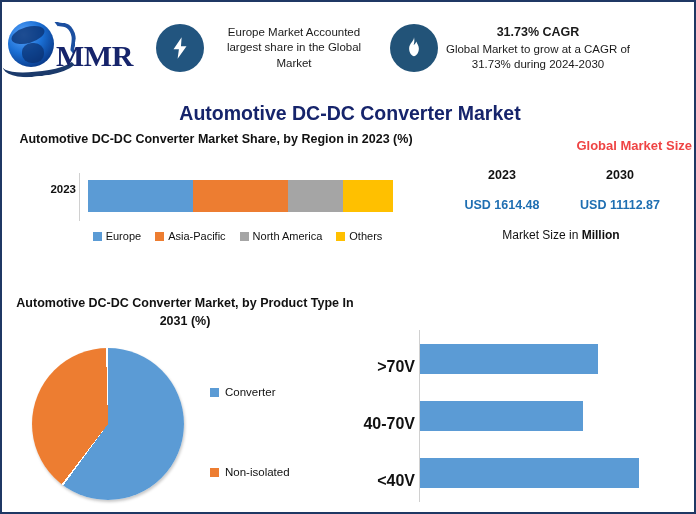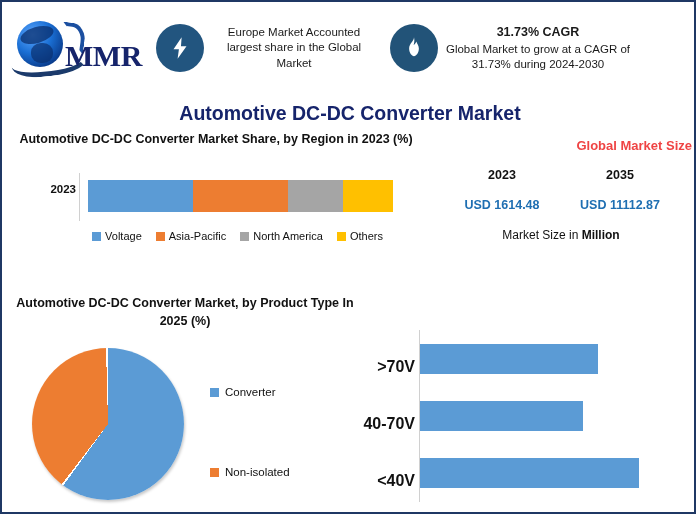--- a/index.html
+++ b/index.html
@@ -23,21 +23,21 @@
   
   .header-row {
     position: absolute;
     left: 0; top: 0;
     width: 696px; height: 92px;
     display: flex;
     align-items: center;
   }
   .logo-cell {
     width: 148px; height: 92px;
-    display: flex; align-items: center; justify-content: center;
+    display: flex; align-items: center; justify-content: flex-start;
     flex: 0 0 auto;
   }
   .mmr-logo { position: relative; width: 130px; height: 62px; }
   .mmr-globe {
     position: absolute; left: 6px; top: 4px;
     width: 46px; height: 46px; border-radius: 50%;
     background: radial-gradient(circle at 34% 30%, #5ea8ff 0%, #1a6fd4 42%, #0b3f91 75%, #06245c 100%);
     overflow: hidden;
   }
   .mmr-globe::before {
@@ -320,21 +320,21 @@
       <div class="stacked-bar">
         <div class="seg" style="width:34.4%;background:#5b9bd5;"></div>
         <div class="seg" style="width:31.1%;background:#ed7d31;"></div>
         <div class="seg" style="width:18.0%;background:#a5a5a5;"></div>
         <div class="seg" style="width:16.4%;background:#ffc000;"></div>
       </div>
     </div>
     <div class="legend-row">
       <div class="legend-item">
         <span class="legend-swatch" style="background:#5b9bd5;"></span>
-        <span class="legend-label">Voltage</span>
+        <span class="legend-label">Europe</span>
       </div>
       <div class="legend-item">
         <span class="legend-swatch" style="background:#ed7d31;"></span>
         <span class="legend-label">Asia-Pacific</span>
       </div>
       <div class="legend-item">
         <span class="legend-swatch" style="background:#a5a5a5;"></span>
         <span class="legend-label">North America</span>
       </div>
       <div class="legend-item">
@@ -345,31 +345,31 @@
   </div>
 
   <div class="panel-gms">
     <div class="gms-title">Global Market Size</div>
     <div class="gms-years">
       <div class="gms-col">
         <div class="gms-year">2023</div>
         <div class="gms-val">USD 1614.48</div>
       </div>
       <div class="gms-col">
-        <div class="gms-year">2035</div>
+        <div class="gms-year">2030</div>
         <div class="gms-val">USD 11112.87</div>
       </div>
     </div>
     <div class="gms-foot">
       <span>Market Size in </span><b>Million</b>
     </div>
   </div>
 
   <div class="panel-pie">
-    <div class="sec-title pie-title">Automotive DC-DC Converter Market, by Product Type In 2025 (%)</div>
+    <div class="sec-title pie-title">Automotive DC-DC Converter Market, by Product Type In 2031 (%)</div>
     <div class="pie-wrap">
       <div class="pie-circle" style="background: conic-gradient(#5b9bd5 0deg 216deg, #ffffff 216deg 217.5deg, #ed7d31 217.5deg 358.5deg, #ffffff 358.5deg 360deg);"></div>
     </div>
     <div class="pie-legend">
       <div class="pie-legend-item one">
         <span class="legend-swatch" style="background:#5b9bd5;"></span>
         <span class="legend-label">Converter</span>
       </div>
       <div class="pie-legend-item two">
         <span class="legend-swatch" style="background:#ed7d31;"></span>

